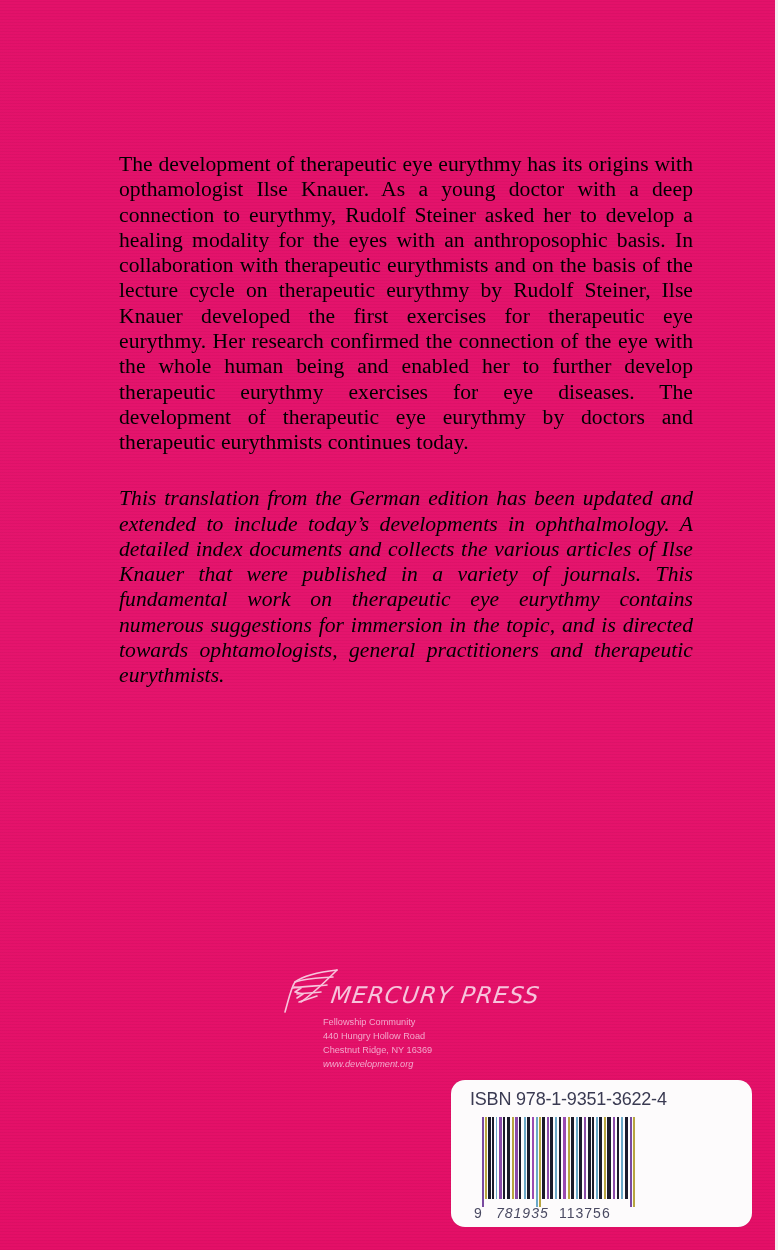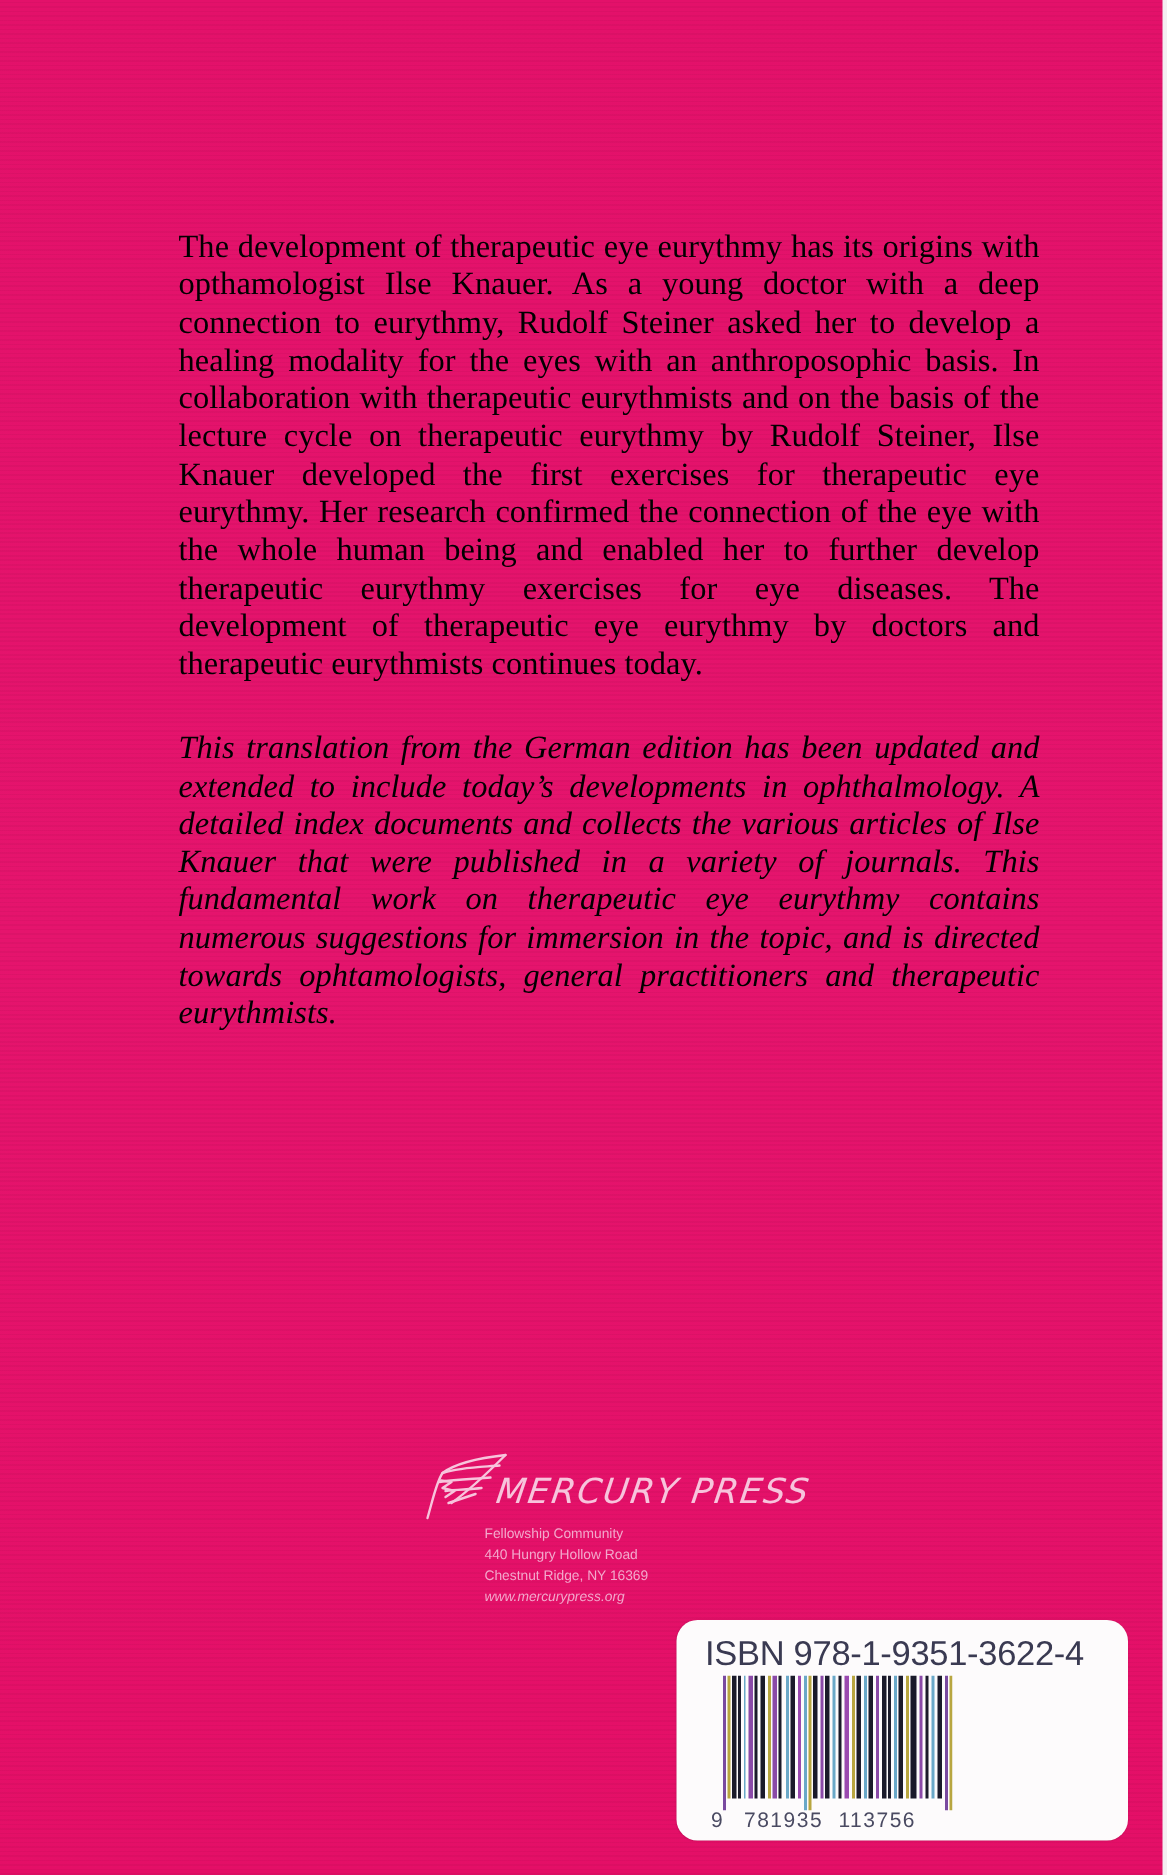--- a/index.html
+++ b/index.html
@@ -95,42 +95,42 @@
       background: #fdfbfc;
       border-radius: 14px;
       box-shadow: 0 0 1px rgba(0,0,0,0.15);
     }
     .isbn-text {
       position: absolute;
       left: 19px;
       top: 9px;
       color: #3a3a52;
       font-family: "Liberation Sans", "DejaVu Sans", sans-serif;
-      font-size: 23px;
+      font-size: 18px;
       letter-spacing: -0.2px;
       white-space: nowrap;
     }
     .barcode {
       position: absolute;
       left: 31px;
       top: 37px;
       width: 153px;
       height: 90px;
     }
     .barcode-digits {
       position: absolute;
       top: 125px;
       color: #4a4a62;
       font-family: "Liberation Sans", "DejaVu Sans", sans-serif;
       font-size: 14px;
       letter-spacing: 1px;
       white-space: nowrap;
     }
     .digit-lead { left: 23px; }
-    .digit-left { left: 45px; }
+    .digit-left { left: 45px; font-style: italic; }
     .digit-right { left: 108px; }
   </style>
 </head>
 <body>
 
 <div class="edge-strip"></div>
 
 <div class="blurb">
   <p>The development of therapeutic eye eurythmy has its origins with opthamologist Ilse Knauer. As a young doctor with a deep connection to eurythmy, Rudolf Steiner asked her to develop a healing modality for the eyes with an anthroposophic basis. In collaboration with therapeutic eurythmists and on the basis of the lecture cycle on therapeutic eurythmy by Rudolf Steiner, Ilse Knauer developed the first exercises for therapeutic eye eurythmy. Her research confirmed the connection of the eye with the whole human being and enabled her to further develop therapeutic eurythmy exercises for eye diseases. The development of therapeutic eye eurythmy by doctors and therapeutic eurythmists continues today.</p>
   <p>This translation from the German edition has been updated and extended to include today’s developments in ophthalmology. A detailed index documents and collects the various articles of Ilse Knauer that were published in a variety of journals. This fundamental work on therapeutic eye eurythmy contains numerous suggestions for immersion in the topic, and is directed towards ophtamologists, general practitioners and therapeutic eurythmists.</p>
@@ -144,21 +144,21 @@
     <path d="M14 26 C22 25, 30 25, 38 24"></path>
     <path d="M11 19 L18 20 L12 24 L20 26 L14 30"></path>
     <path d="M16 34 C22 32, 28 30, 34 28"></path>
     <path d="M54 2 C44 12, 32 24, 18 34"></path>
   </svg>
   <div class="publisher-name">MERCURY PRESS</div>
   <div class="address">
     <div>Fellowship Community</div>
     <div>440 Hungry Hollow Road</div>
     <div>Chestnut Ridge, NY 16369</div>
-    <div class="url">www.mercurypress.org</div>
+    <div class="url">www.development.org</div>
   </div>
 </div>
 
 <div class="barcode-label">
   <div class="isbn-text">ISBN 978-1-9351-3622-4</div>
   <svg class="barcode" viewBox="0 0 153 90" preserveAspectRatio="none">
     <g>
       <rect x="0" y="0" width="2" height="90" fill="#7a4aa0"></rect>
       <rect x="3" y="0" width="2" height="82" fill="#b8a640"></rect>
       <rect x="6" y="0" width="3" height="82" fill="#1a1a2a"></rect>

